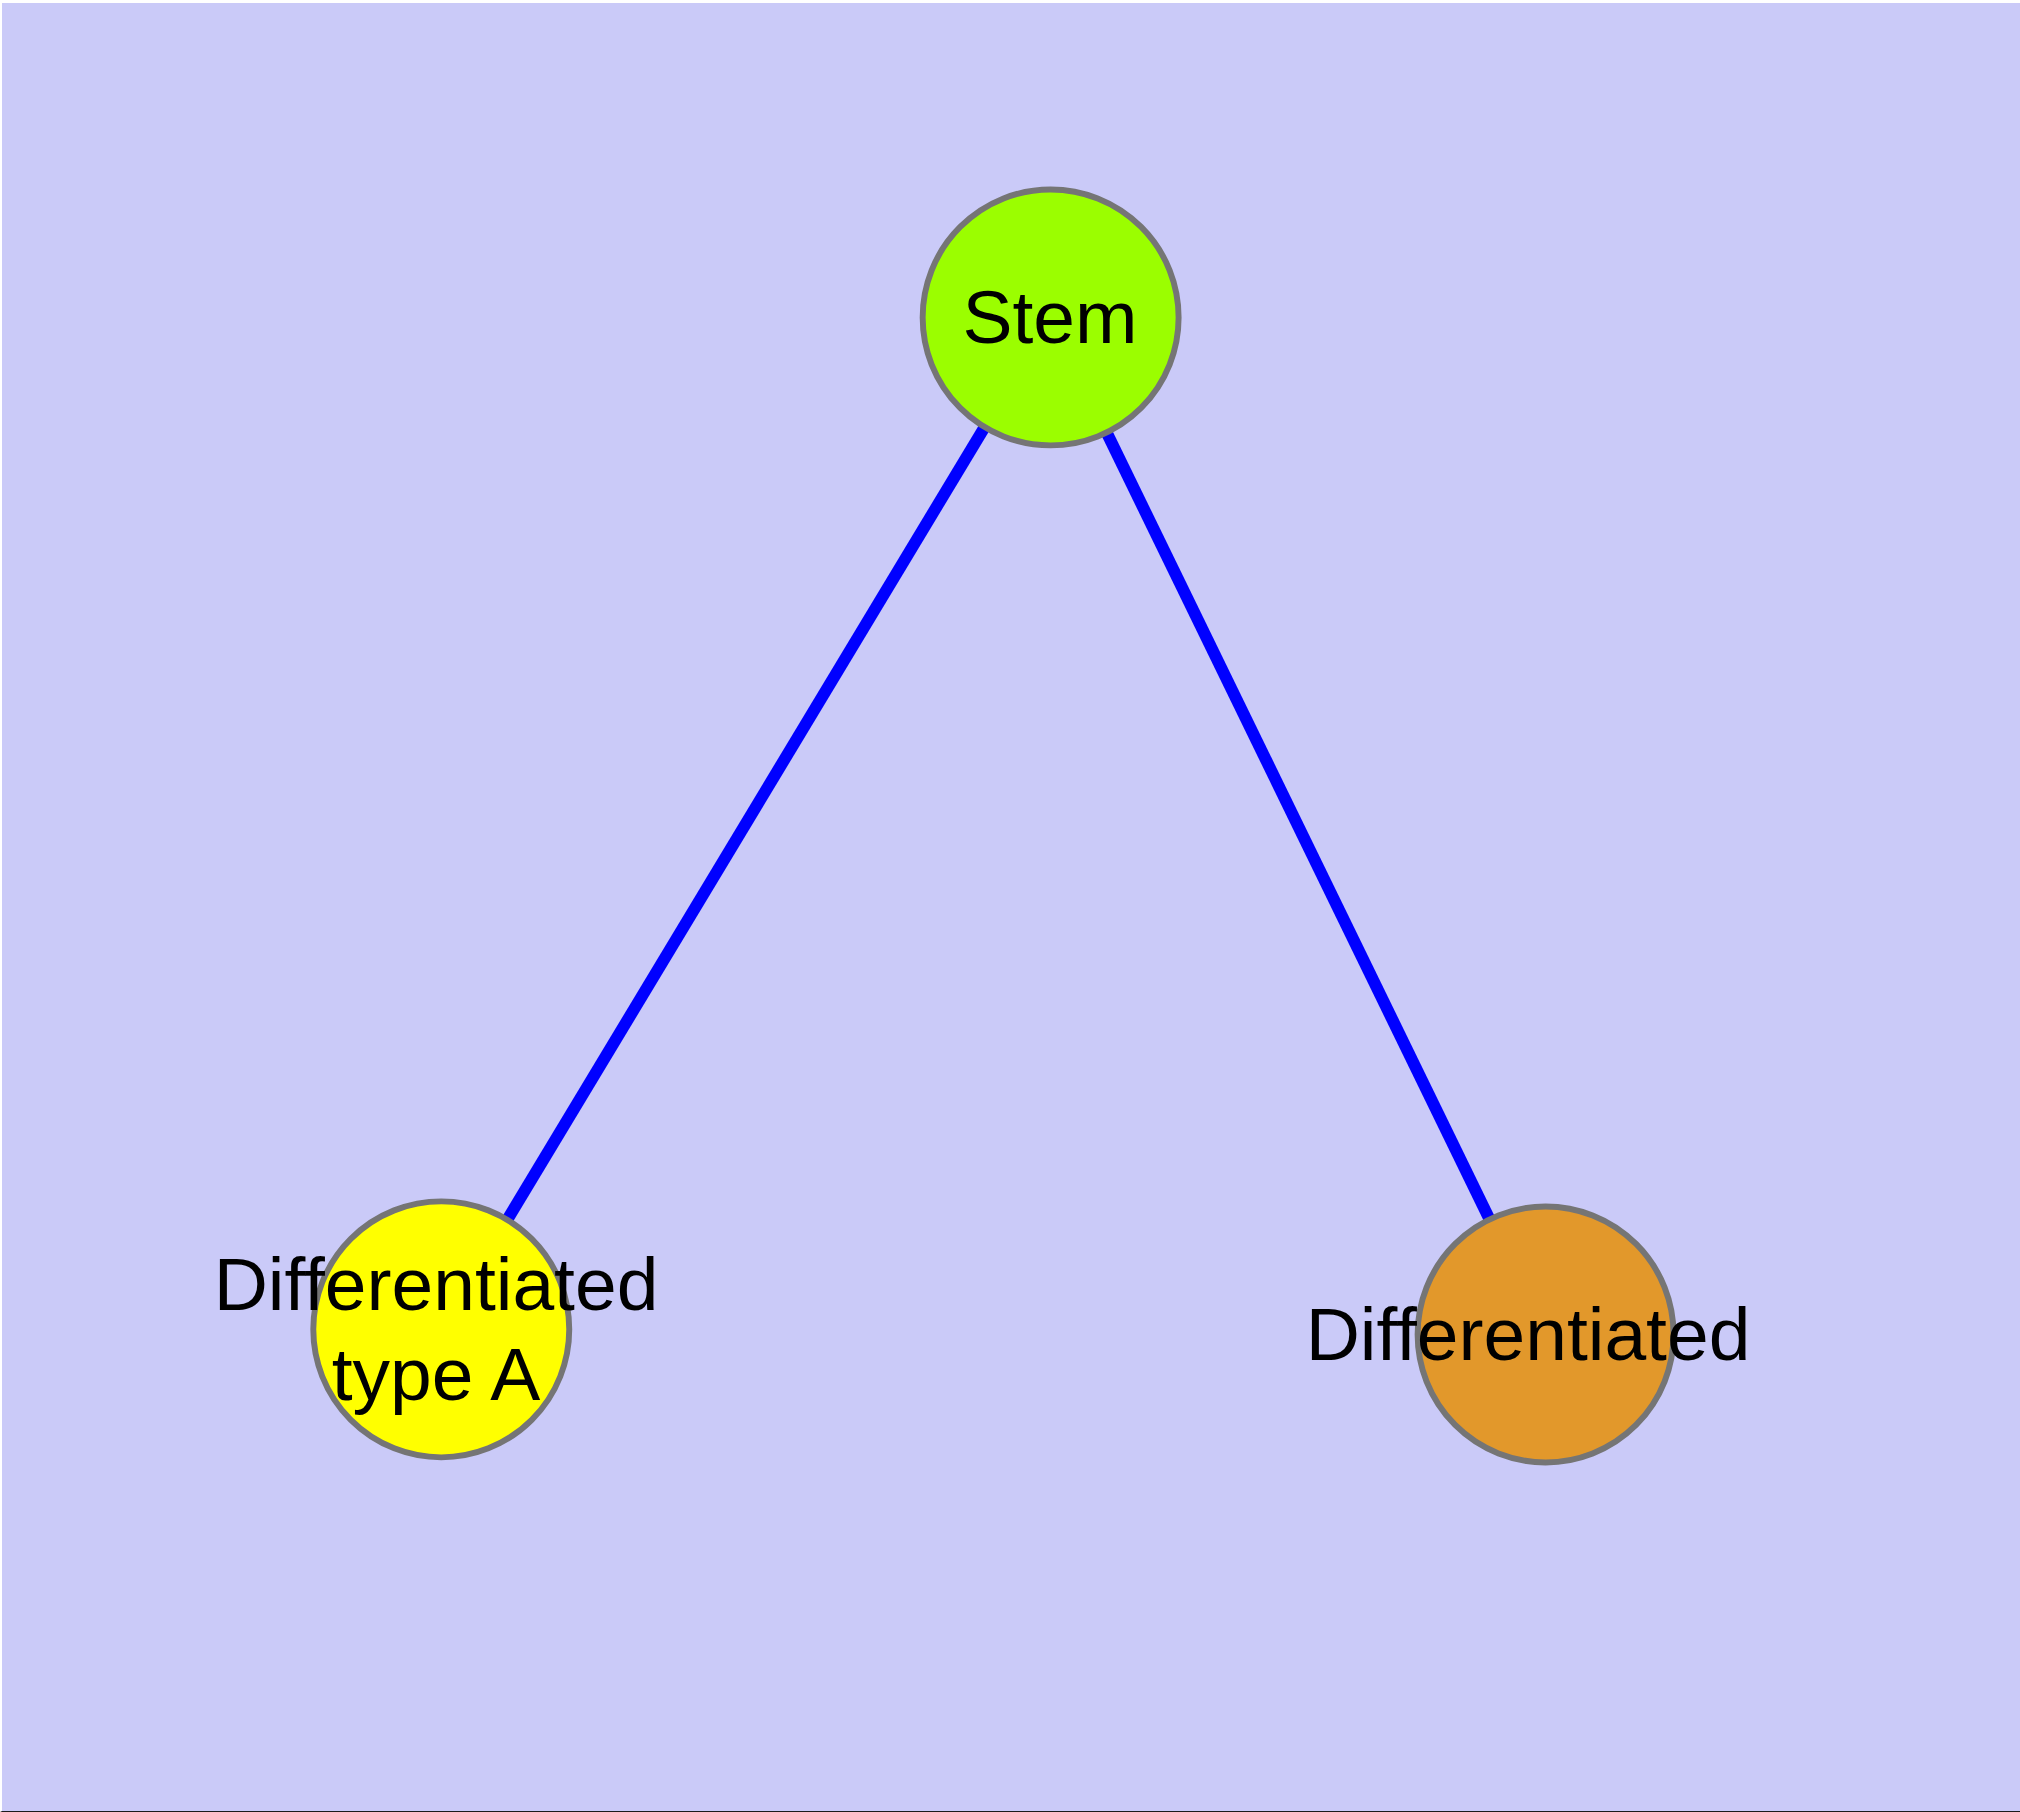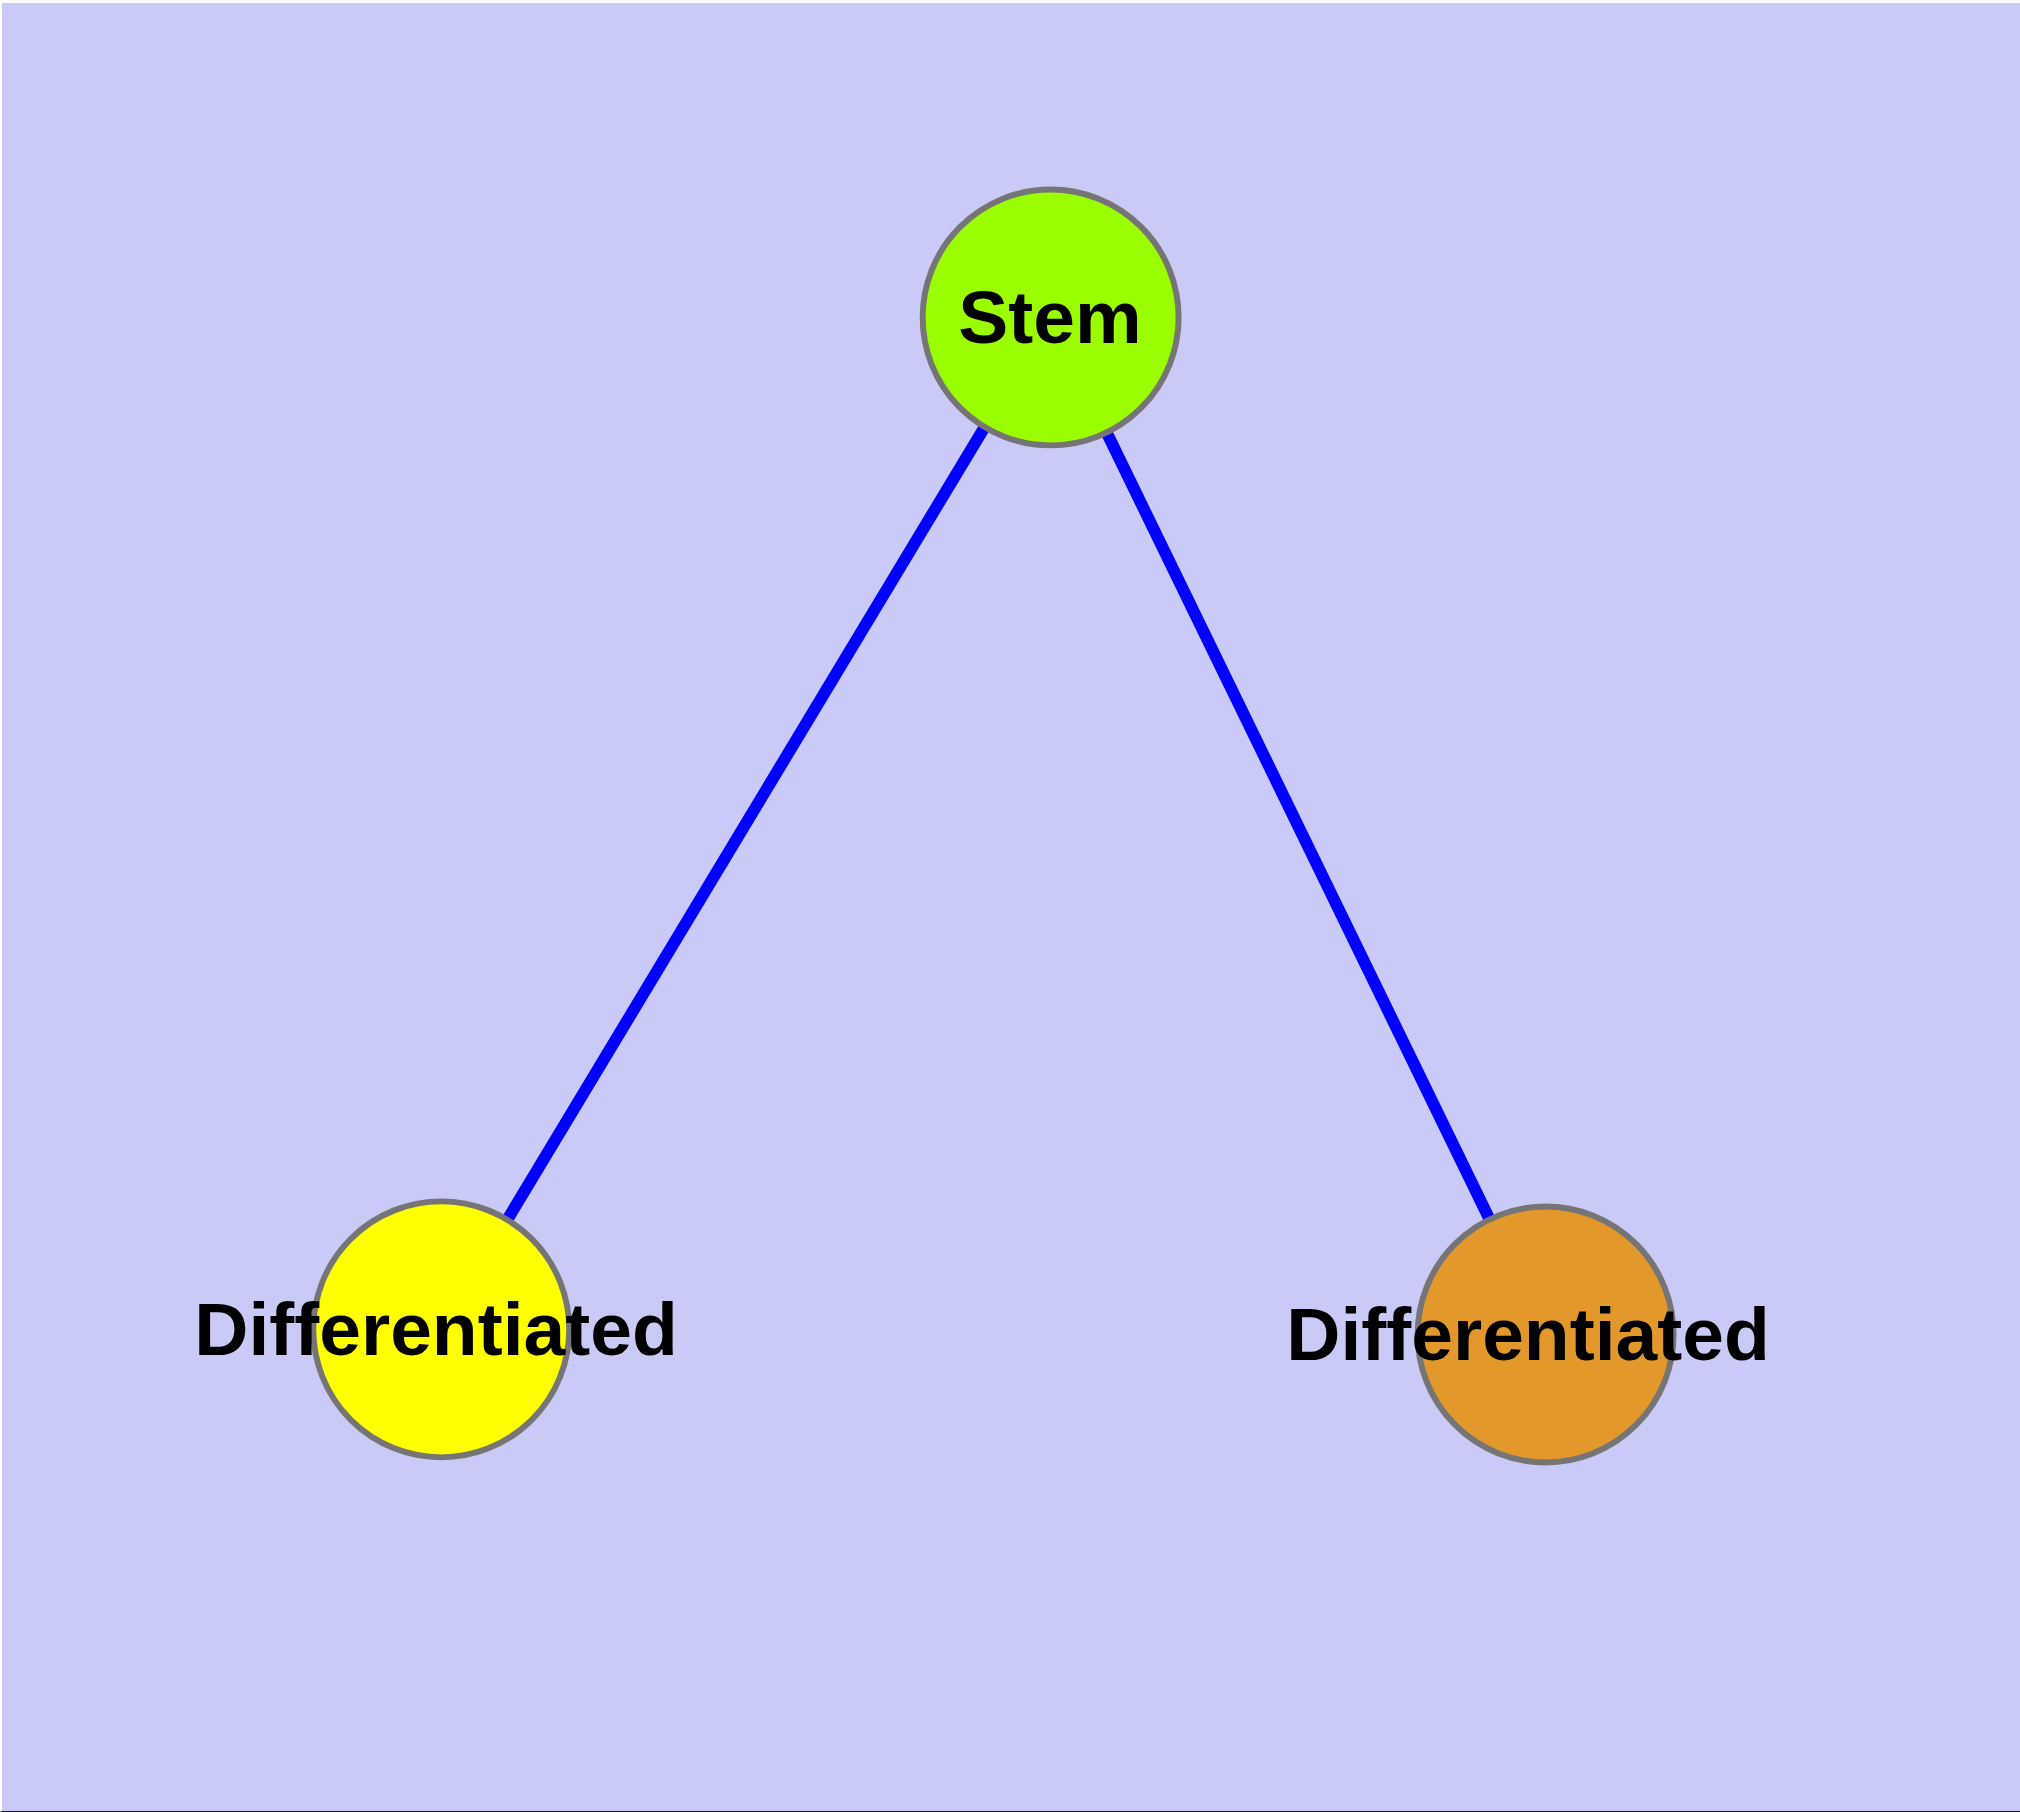--- a/index.html
+++ b/index.html
@@ -26,21 +26,21 @@
     left: 0;
     top: 0;
     width: 2021px;
     height: 1812px;
     display: block;
   }
   .node-label {
     position: absolute;
     transform: translate(-50%, -50%);
     text-align: center;
-    font-weight: 700;
+    font-weight: 400;
     font-size: 75px;
     line-height: 1.2;
     color: #000000;
     white-space: nowrap;
     pointer-events: none;
   }
   .node-label .line {
     display: block;
   }
   
@@ -62,20 +62,21 @@
     <circle cx="518" cy="1565" r="151" stroke-width="7" fill="#FFFF00" stroke="#757575"></circle>
     <circle cx="1821" cy="1571" r="151" stroke-width="7" fill="#E2982B" stroke="#757575"></circle>
   </svg>
 
   <div class="node-label label-stem" style="color: rgb(0, 0, 0);">
     <span class="line">Stem</span>
   </div>
 
   <div class="node-label label-type-a" style="color: rgb(0, 0, 0);">
     <span class="line">Differentiated</span>
+    <span class="line">type A</span>
   </div>
 
   <div class="node-label label-type-b" style="color: rgb(0, 0, 0);">
     <span class="line">Differentiated</span>
   </div>
 
 </div>
 
 
 </body></html>

